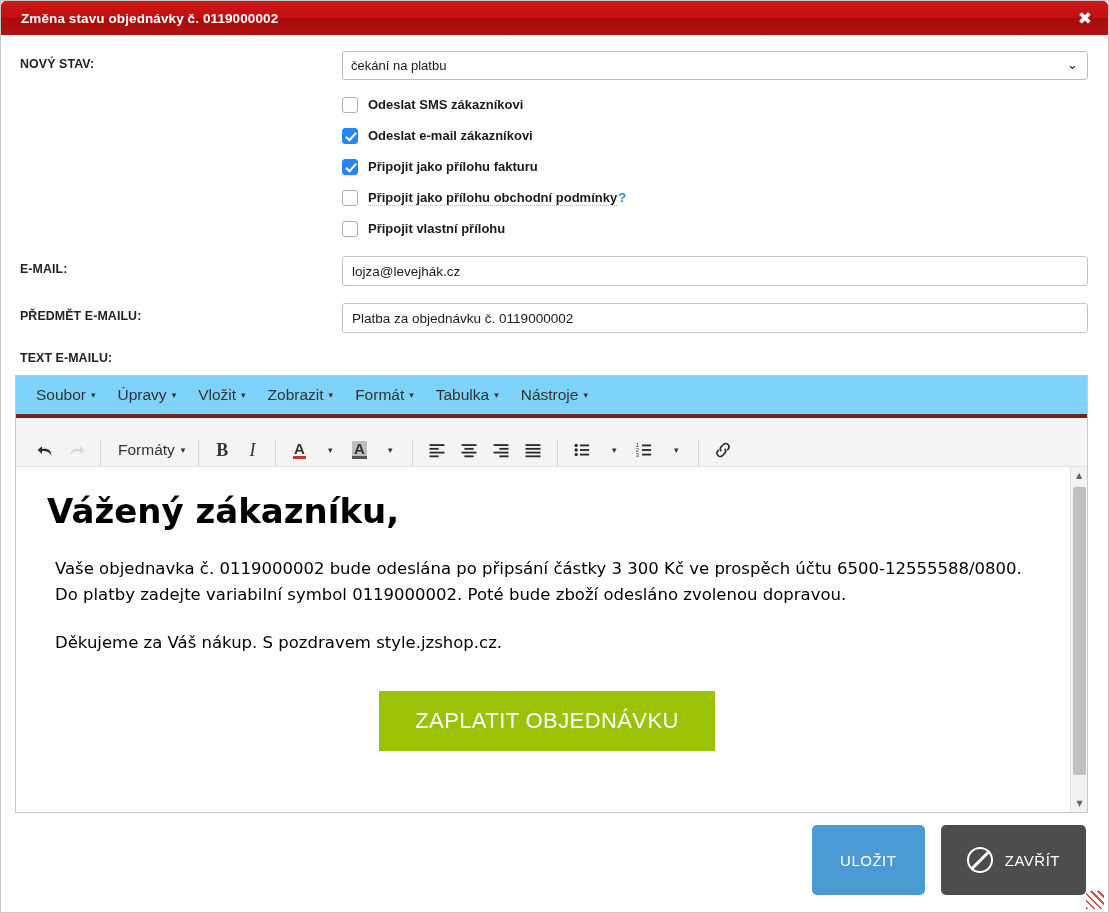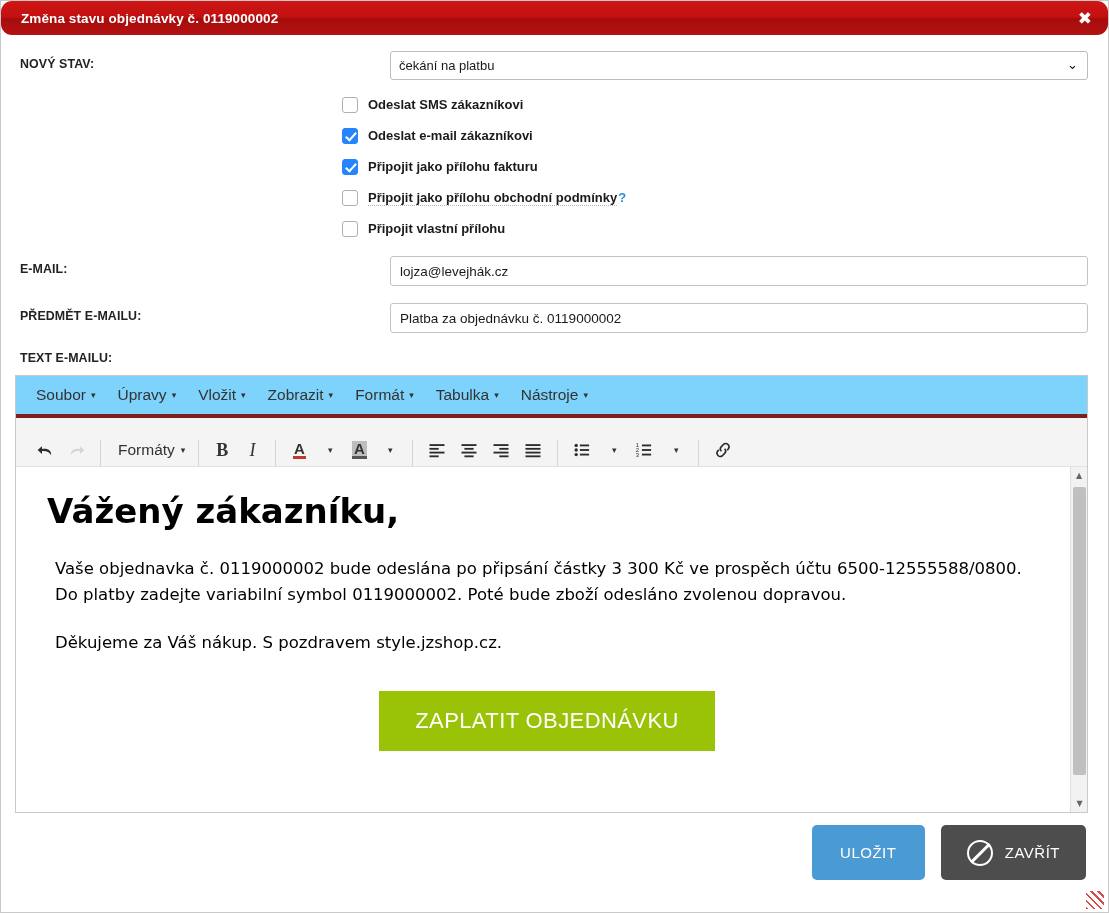--- a/index.html
+++ b/index.html
@@ -23,21 +23,20 @@
   .titlebar {
     position: relative;
     height: 34px;
     background: linear-gradient(to bottom, #cf1616 0%, #c21010 48%, #a60c0c 52%, #b51212 100%);
     border-top-left-radius: 5px;
     border-top-right-radius: 5px;
     display: flex;
     align-items: center;
     padding: 0 12px 0 20px;
     overflow: hidden;
-    border-radius: 11px;
   }
   .titlebar-title {
     color: #ffffff;
     font-size: 13.5px;
     font-weight: bold;
     letter-spacing: 0.1px;
     white-space: nowrap;
     flex: 1;
   }
   .titlebar-close {
@@ -49,21 +48,20 @@
     padding: 2px 4px;
     font-family: "DejaVu Sans", sans-serif;
   }
 
   
   .body { padding: 0; }
 
   .row {
     display: flex;
     align-items: flex-start;
-    gap: 48px;
   }
   .lbl {
     width: 341px;
     padding-left: 19px;
     font-size: 12.4px;
     font-weight: bold;
     color: #222222;
     letter-spacing: 0.1px;
     white-space: nowrap;
   }
@@ -300,21 +298,21 @@
     display: flex;
     justify-content: flex-end;
     align-items: center;
     gap: 16px;
     padding: 12px 22px 0 0;
   }
   .btn {
     display: flex;
     align-items: center;
     justify-content: center;
-    height: 55px;
+    height: 70px;
     border-radius: 5px;
     color: #ffffff;
     font-size: 15px;
     letter-spacing: 0.5px;
     cursor: pointer;
     padding: 0 26px;
   }
   .btn-save { background: #4a9bd4; min-width: 113px; }
   .btn-close { background: #4d4d4d; min-width: 138px; gap: 12px; }
   .ban-icon {

